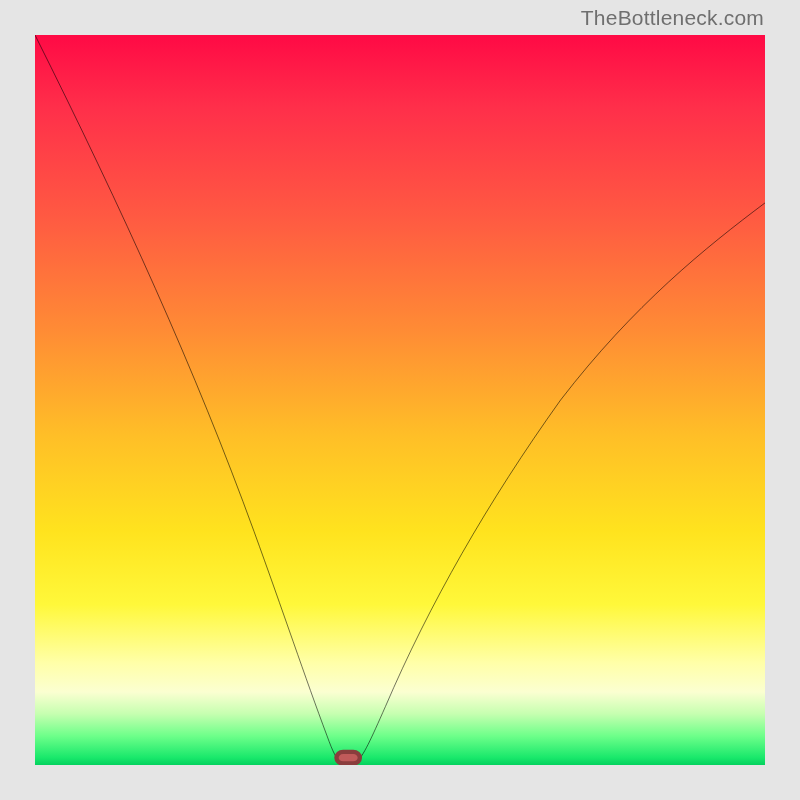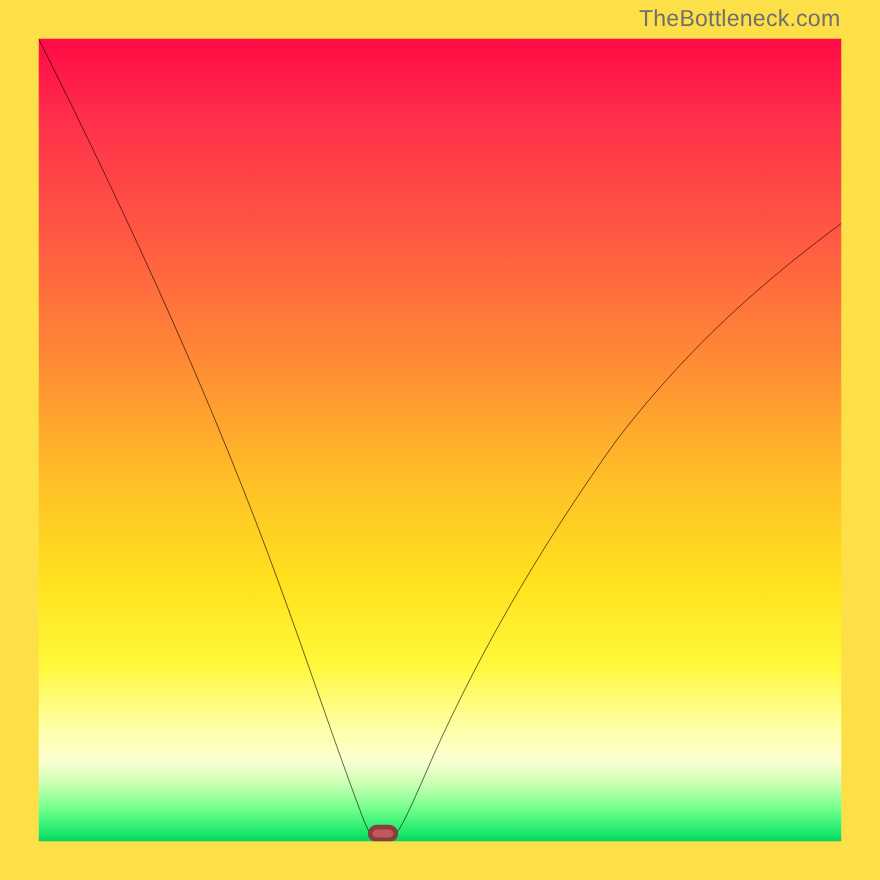--- a/index.html
+++ b/index.html
@@ -8,21 +8,21 @@
     width: 800px;
     height: 800px;
     overflow: hidden;
     background: #000;
     font-family: Arial, Helvetica, sans-serif;
   }
   .frame {
     position: relative;
     width: 800px;
     height: 800px;
-    background: #fde047;
+    background: #e5e5e5;
   }
   .plot-area {
     position: absolute;
     left: 35px;
     top: 35px;
     width: 730px;
     height: 730px;
     overflow: hidden;
   }
   .gradient-bg {

